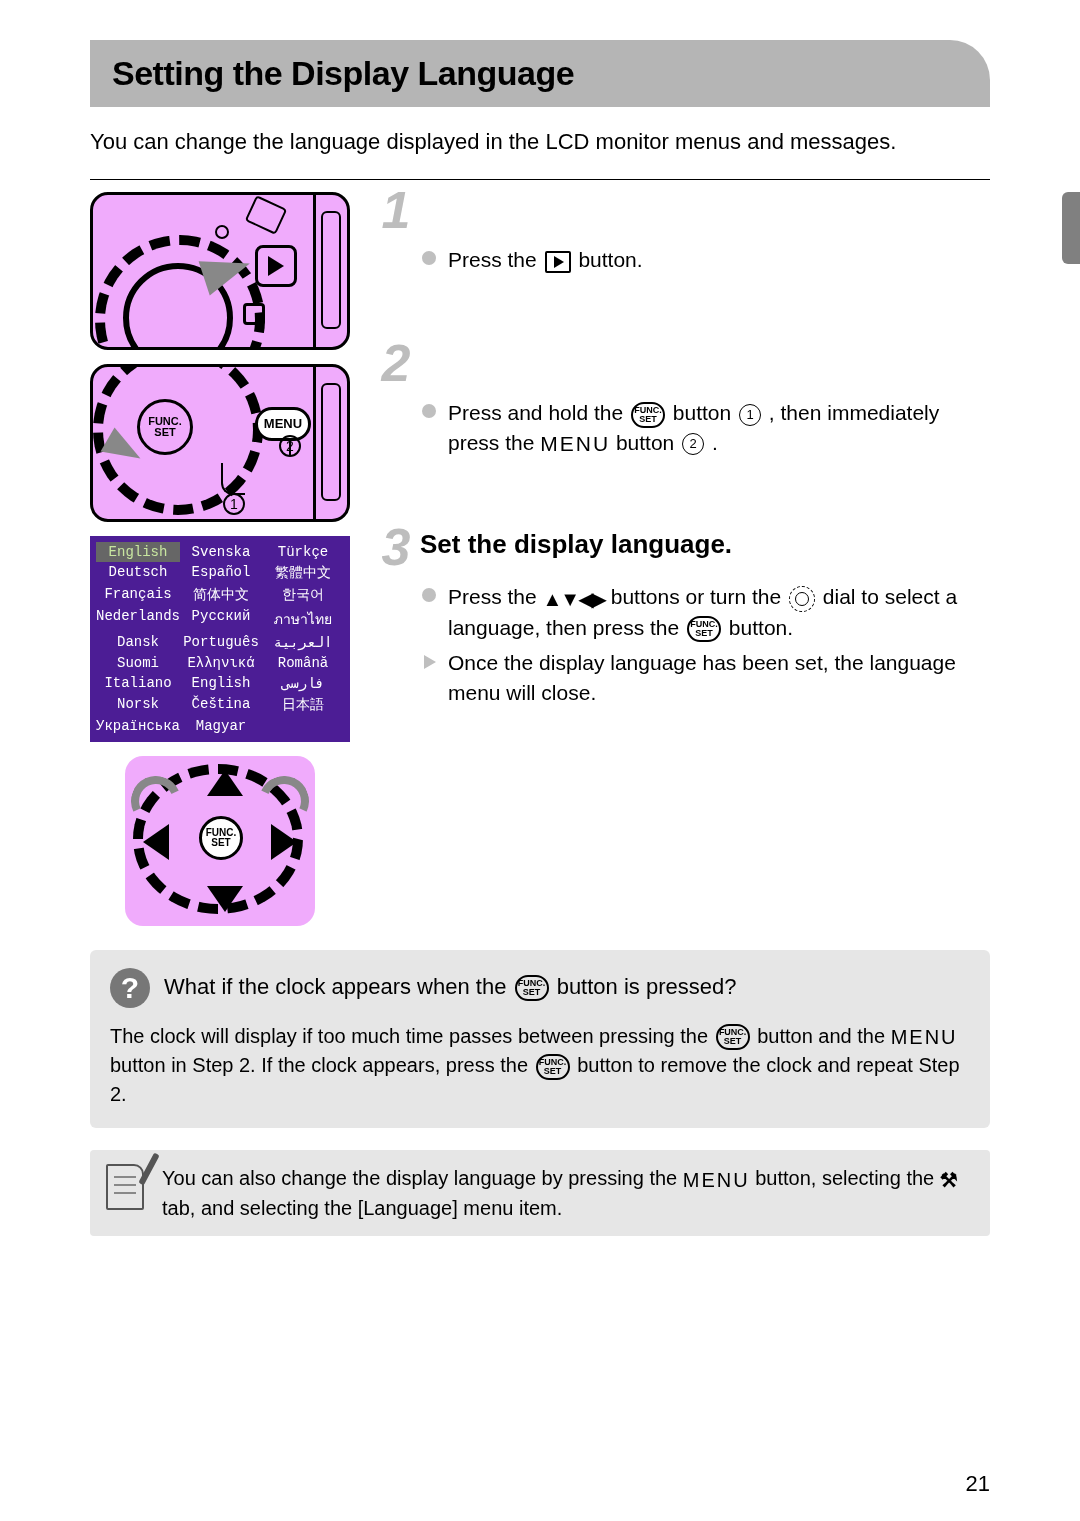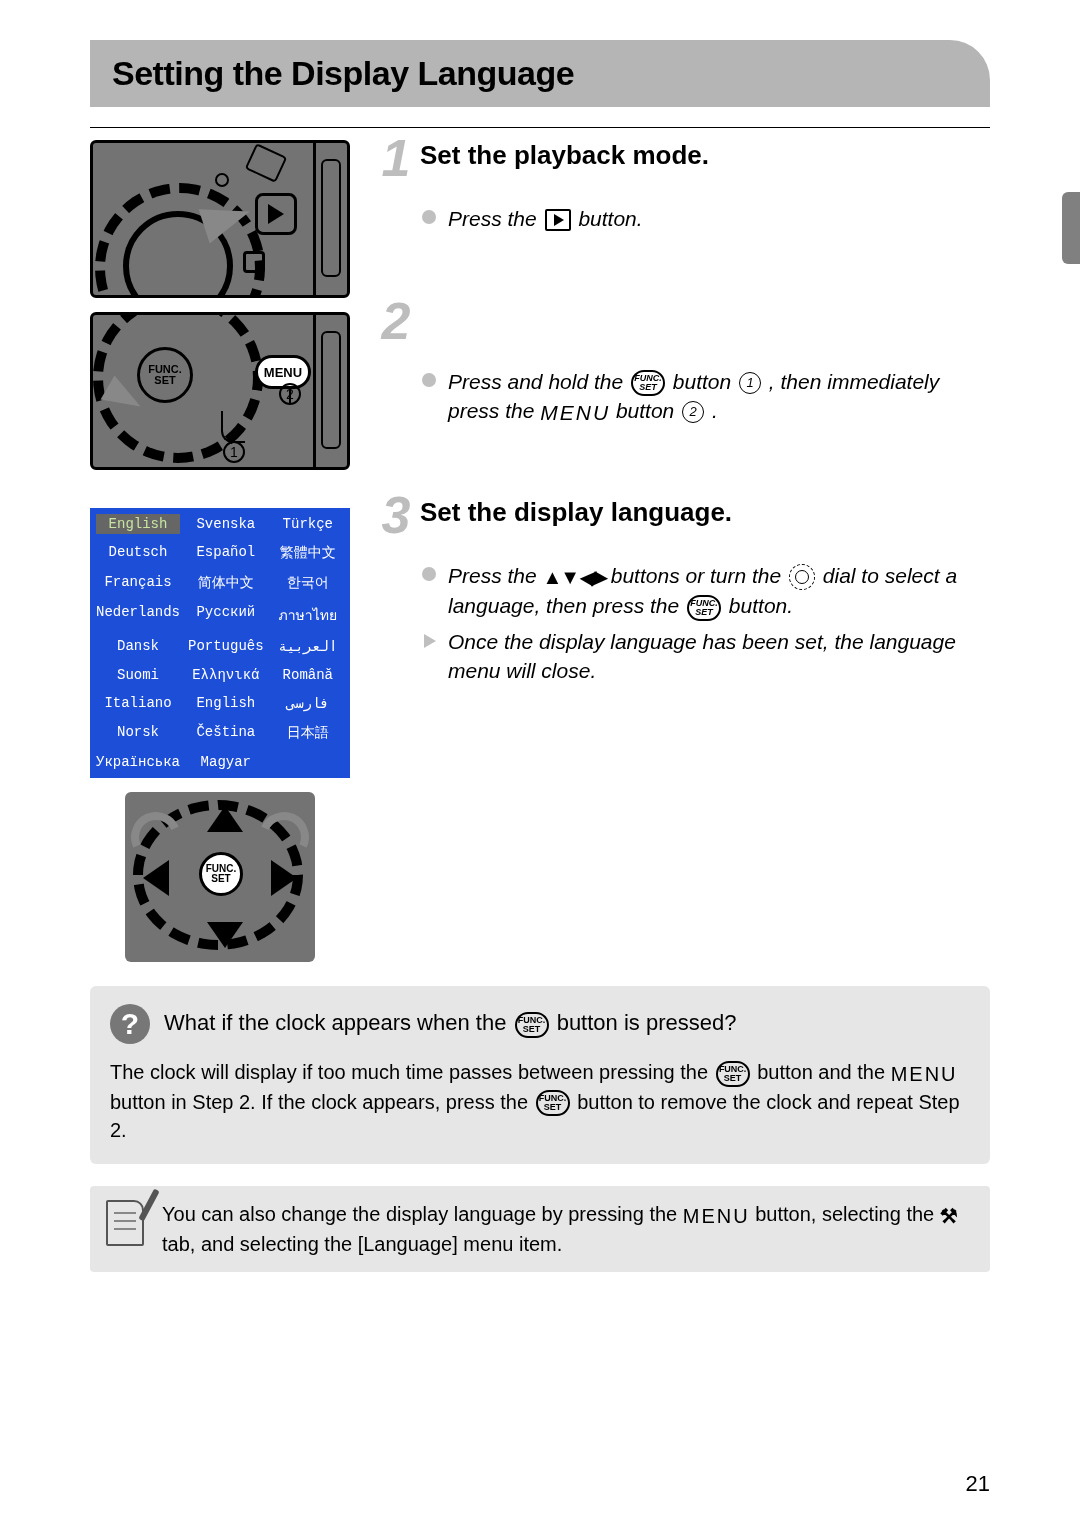--- a/index.html
+++ b/index.html
@@ -54,22 +54,22 @@
     flex: 0 0 260px;
     display: flex;
     flex-direction: column;
     gap: 14px;
   }
   .right-col { flex: 1 1 auto; }
 
   
   .dia {
     border: 3px solid #000;
-    border-radius: 6px;
-    background: #737373;
+    border-radius: 18px;
+    background: #f0abfc;
     width: 100%;
     height: 158px;
     position: relative;
     overflow: hidden;
   }
   
   .d1 .ring {
     position: absolute; left: 2px; top: 40px;
     width: 170px; height: 170px;
     border: 10px dashed #000;
@@ -126,26 +126,25 @@
     position:absolute; left:186px; top:68px; width:22px;height:22px; border:2px solid #000; border-radius:50%;
     display:flex;align-items:center;justify-content:center; font-size:14px;
   }
   .d2 .lead1 { position:absolute; left:128px; top:96px; width:24px; height:32px; border-left:2px solid #000; border-bottom:2px solid #000; border-bottom-left-radius:12px;}
   .d2 .lead2 { position:absolute; left:196px; top:74px; width:2px; height:14px; background:#000;}
   .d2 .strip { position:absolute; right:0; top:0; bottom:0; width:34px; border-left:3px solid #000; }
   .d2 .strip-inner { position:absolute; right:6px; top:16px; width:20px; height:118px; border:2px solid #000; border-radius:6px; }
   
   .lang-grid {
     width: 100%;
-    background:#1d4ed8;
+    background:#4c1d95;
     padding:6px;
     display:grid;
     grid-template-columns: repeat(3,1fr);
-    gap:8px;
-    margin-top:24px;
+    gap:0;
   }
   .lang-cell {
     color:#fff; font-size:14px; text-align:center;
     padding:2px 0; font-family: "Courier New", monospace;
   }
   .lang-cell.sel { background:#666; color:#c8e6a0; }
   
   .dia4 {
     width: 190px; height: 170px; border:none; align-self:center;
   }
@@ -169,21 +168,21 @@
   
   .step { margin-bottom: 70px; }
   .step:last-child { margin-bottom: 0; }
   .step-head { display:flex; align-items:flex-start; gap:6px; }
   .step-num {
     font-size: 52px; font-weight:800; font-style:italic;
     color:#bdbdbd; line-height:0.8; margin-top:-2px;
     width:36px; flex:0 0 36px; text-align:center;
   }
   .step-title { font-size:26px; font-weight:700; padding-top:0; }
-  .step-body { padding-left: 44px; margin-top:24px; font-size:21px; line-height:1.4;font-style:italic; }
+  .step-body { padding-left: 44px; margin-top:14px; font-size:21px; line-height:1.4; }
   .bullet-line { display:block; position:relative; padding-left:26px; margin-bottom:6px; }
   .bullet-circ::before {
     content:""; position:absolute; left:0; top:6px; width:14px;height:14px;
     background:#bfbfbf; border-radius:50%;
   }
   .bullet-tri::before {
     content:""; position:absolute; left:2px; top:7px; width:0;height:0;
     border-left:12px solid #bfbfbf; border-top:7px solid transparent; border-bottom:7px solid transparent;
   }
 
@@ -253,20 +252,21 @@
   }
 </style>
 </head>
 <body>
 
 <div class="page">
   <div class="title-bar">
     <h1>Setting the Display Language</h1>
   </div>
 
+  <p class="intro">You can change the language displayed in the LCD monitor menus and messages.</p>
 
   <div class="thumb-tab"></div>
 
   <hr class="sep">
 
   <div class="steps">
 
     <div class="left-col">
       <div class="dia d1">
         <div class="ring"></div>
@@ -338,21 +338,20 @@
           <span>FUNC.</span>
             <span>SET</span>
         </div>
       </div>
     </div>
 
     <div class="right-col" id="steps-col">
         <div class="step">
           <div class="step-head">
             <div class="step-num">1</div>
-            <div class="step-title">Set the playback mode.</div>
           </div>
           <div class="step-body">
             <span class="bullet-line bullet-circ">Press the <span class="inline-icon icon-play"></span> button.</span>
           </div>
         </div>
         <div class="step">
           <div class="step-head">
             <div class="step-num">2</div>
           </div>
           <div class="step-body">

